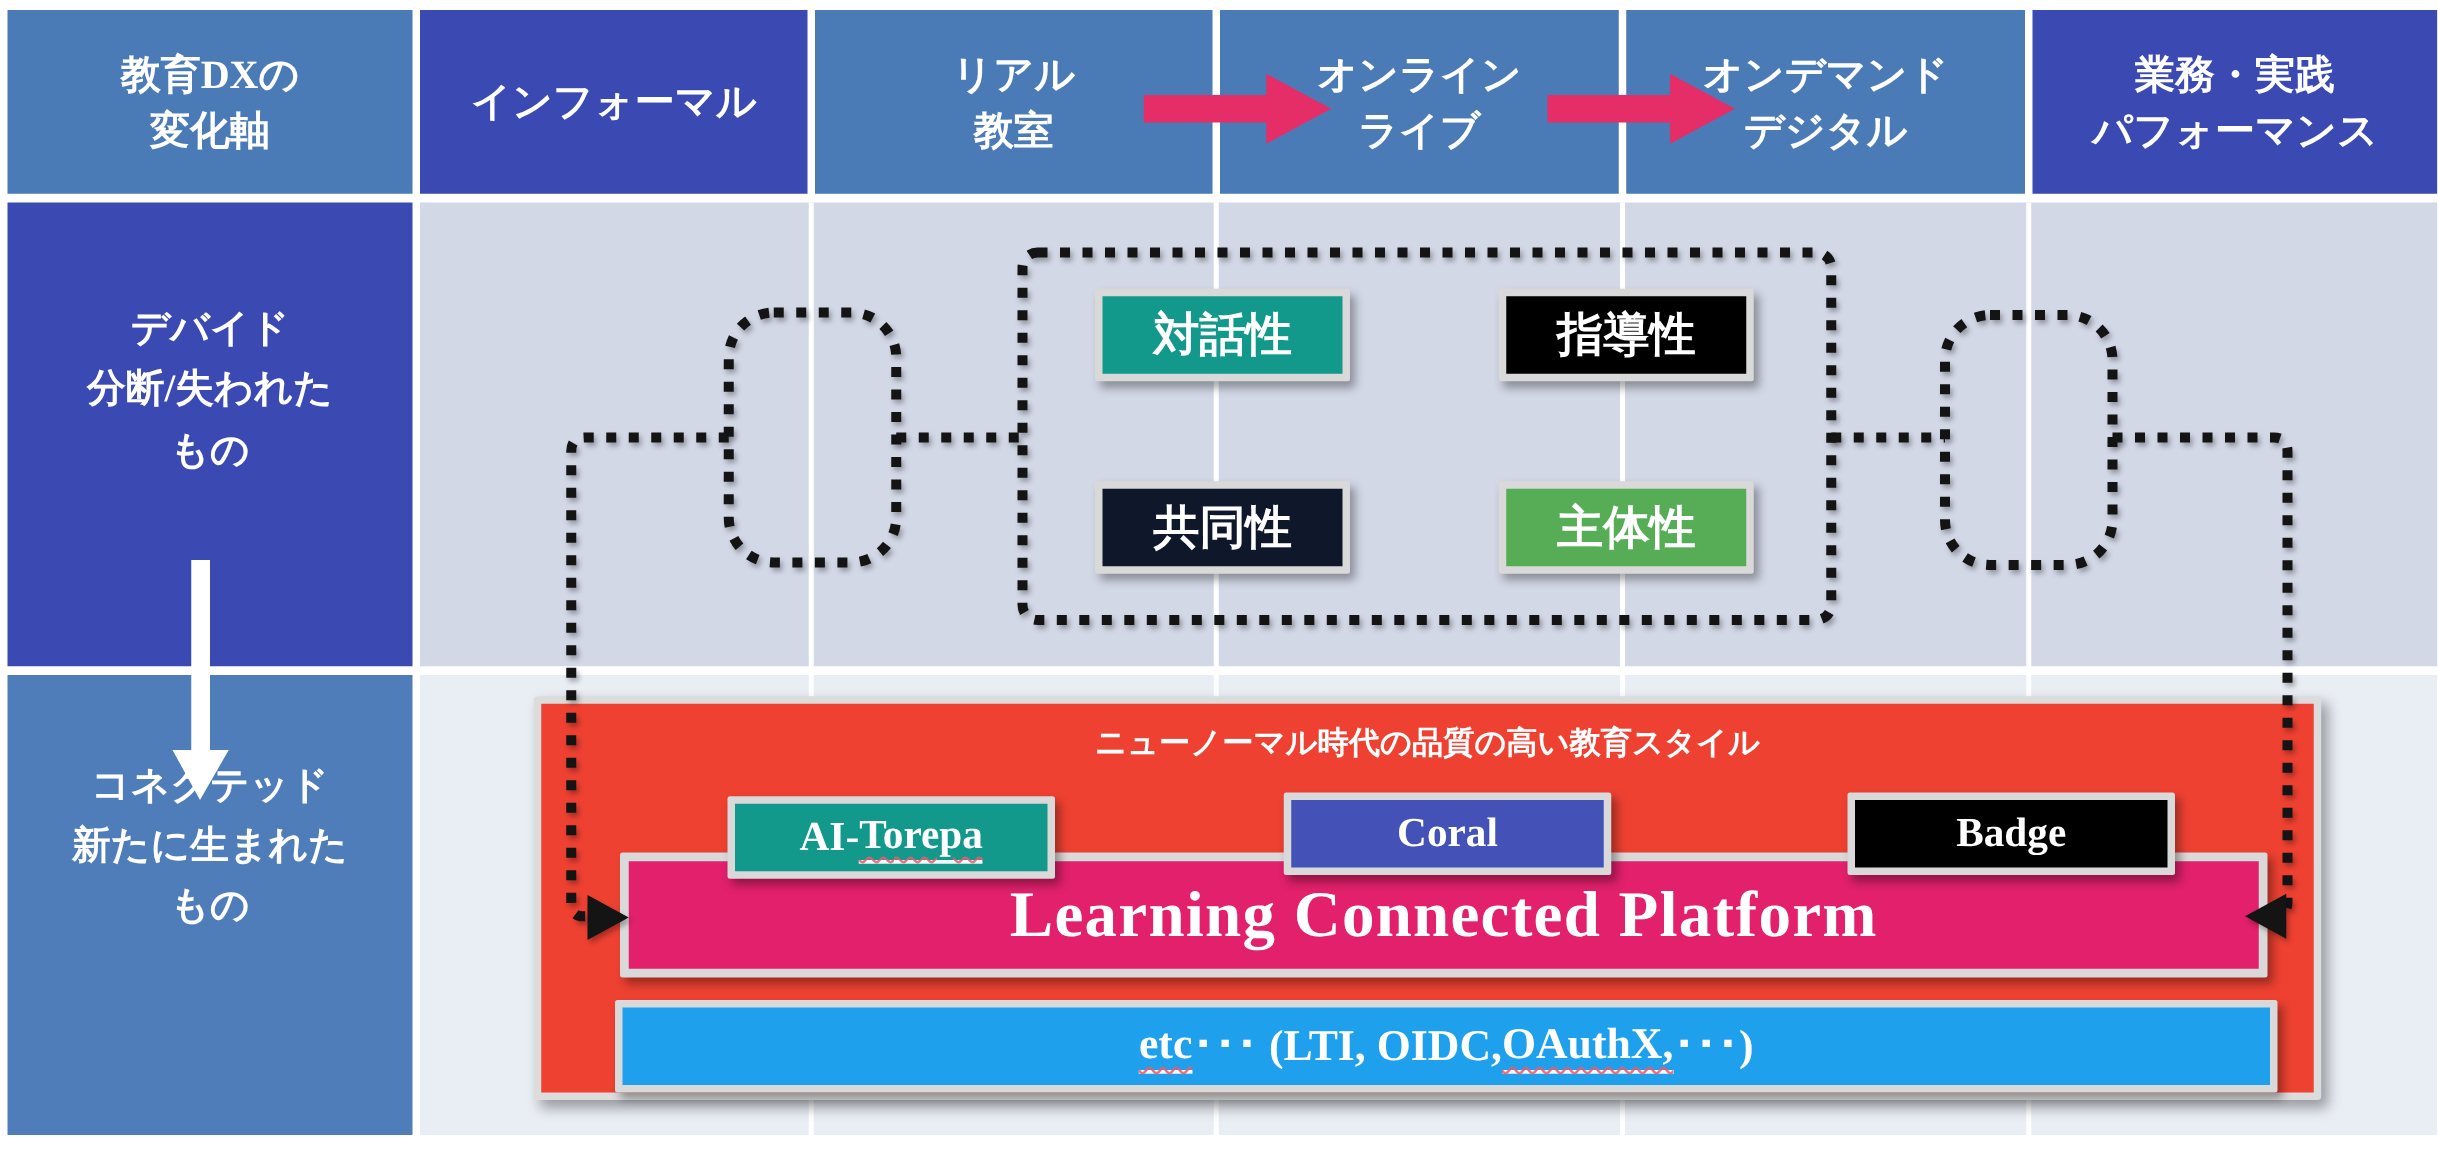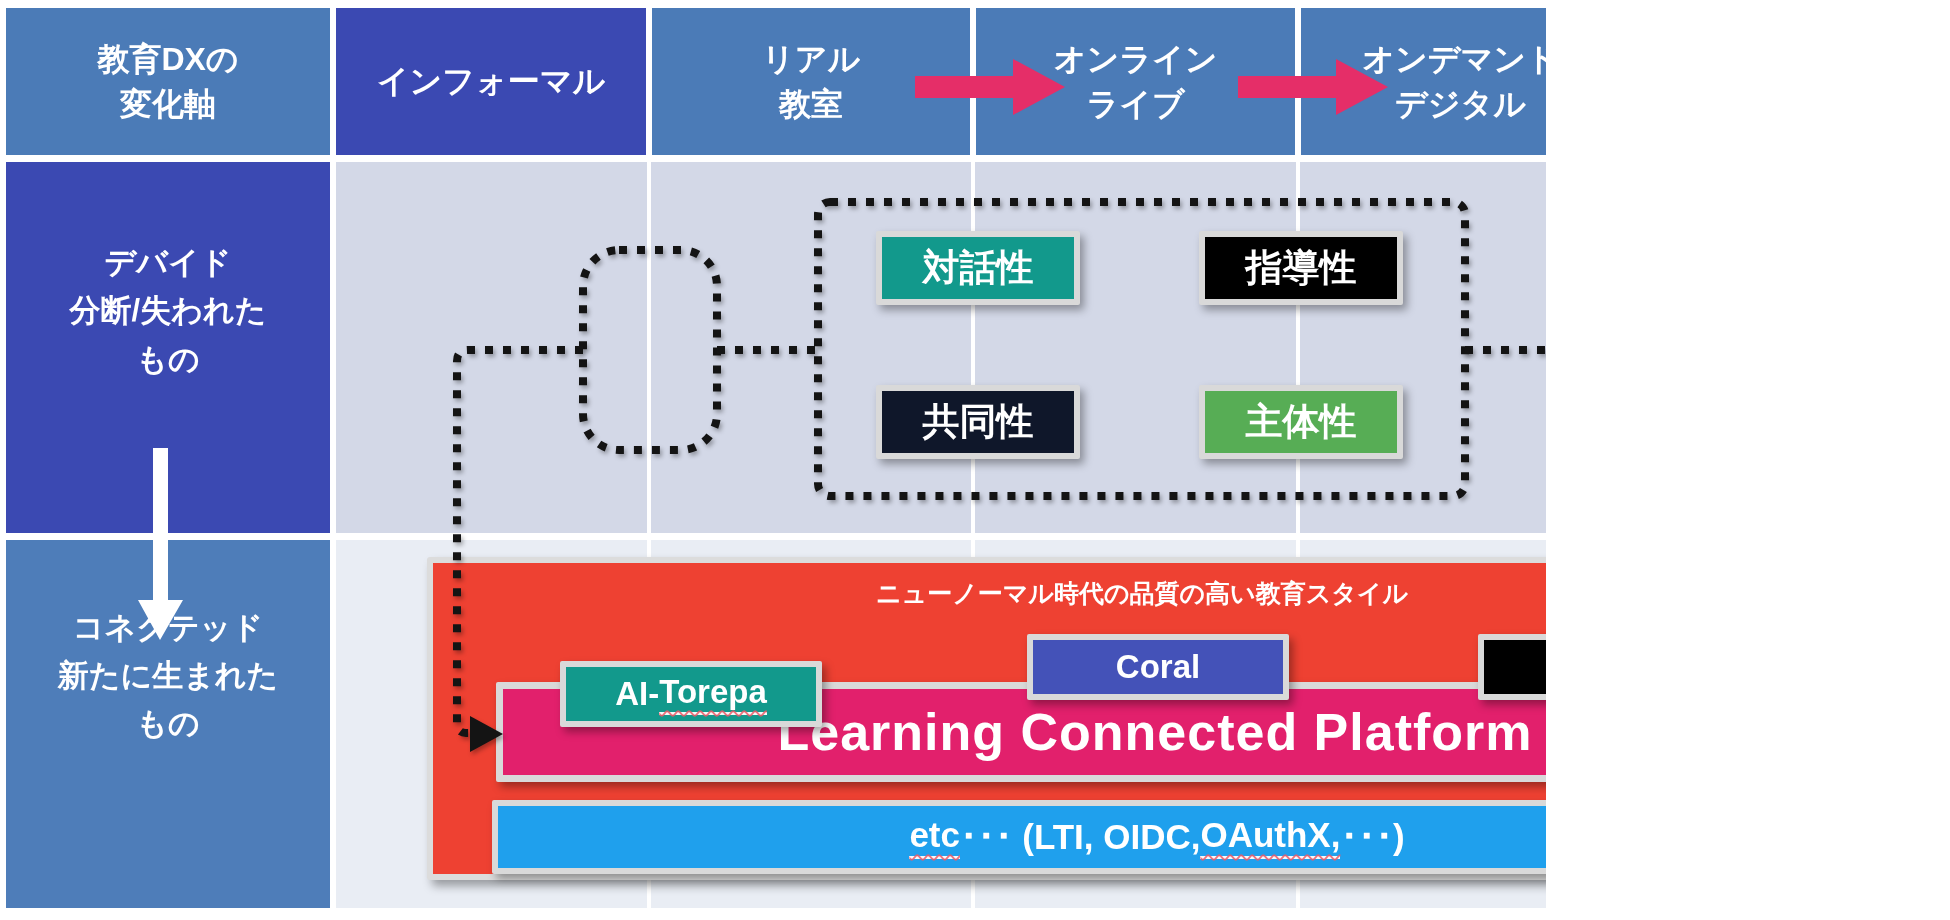--- a/index.html
+++ b/index.html
@@ -1,18 +1,18 @@
 <!DOCTYPE html>
 <html><head>
 <meta charset="utf-8">
 <style>
   html,body{margin:0;padding:0;background:#ffffff;}
   .stage{
-    position:relative;width:1546px;height:920px;background:#ffffff;overflow:hidden;
-    font-family:Liberation Sans, sans-serif;font-weight:bold;color:#ffffff;
+    position:relative;width:1950px;height:920px;background:#ffffff;overflow:hidden;
+    font-family:Liberation Serif, serif;font-weight:bold;color:#ffffff;
   }
   .abs{position:absolute;box-sizing:border-box;}
   .cell{
     display:flex;align-items:center;justify-content:center;text-align:center;
     white-space:pre-line;
   }
   
   .hdr{font-size:32px;line-height:1.4;}
   .hdr-blue{background:#4B7BB7;}
   .hdr-indigo{background:#3B49B2;}
@@ -83,20 +83,24 @@
 教室</span>
   </div>
   <div class="abs cell hdr hdr-blue" style="left:976px;top:8px;width:319px;height:147px;">
     <span>オンライン
 ライブ</span>
   </div>
   <div class="abs cell hdr hdr-blue" style="left:1301px;top:8px;width:319px;height:147px;">
     <span>オンデマンド
 デジタル</span>
   </div>
+  <div class="abs cell hdr hdr-indigo" style="left:1626px;top:8px;width:324px;height:147px;">
+    <span>業務・実践
+パフォーマンス</span>
+  </div>
 
   <div class="abs cell axis-cell axis-divide" style="left:6px;top:162px;width:324px;height:371px;">
     <span style="margin-bottom:72px">デバイド
 分断/失われた
 もの</span>
   </div>
   <div class="abs cell axis-cell axis-connected" style="left:6px;top:540px;width:324px;height:368px;">
     <span>コネクテッド
 新たに生まれた
 もの</span>
@@ -142,21 +146,21 @@
 
   <div class="abs frame z3" style="left:492px;top:800px;width:1330px;height:74px;">
     <div class="frame-inner standards">
         <span class="uline">etc</span>
         <span> ･･･ (LTI, OIDC, </span>
         <span class="uline">OAuthX,</span>
         <span> ･･･)</span>
     </div>
   </div>
 
-  <div class="abs frame z4" style="left:560px;top:637px;width:262px;height:66px;margin-top:24px;">
+  <div class="abs frame z4" style="left:582px;top:637px;width:262px;height:66px;">
     <div class="frame-inner teal product">
       <span>AI-</span>
         <span class="uline">Torepa</span>
     </div>
   </div>
   <div class="abs frame z4" style="left:1027px;top:634px;width:262px;height:66px;">
     <div class="frame-inner indigo product">
         <span>Coral</span>
       </div>
   </div>

